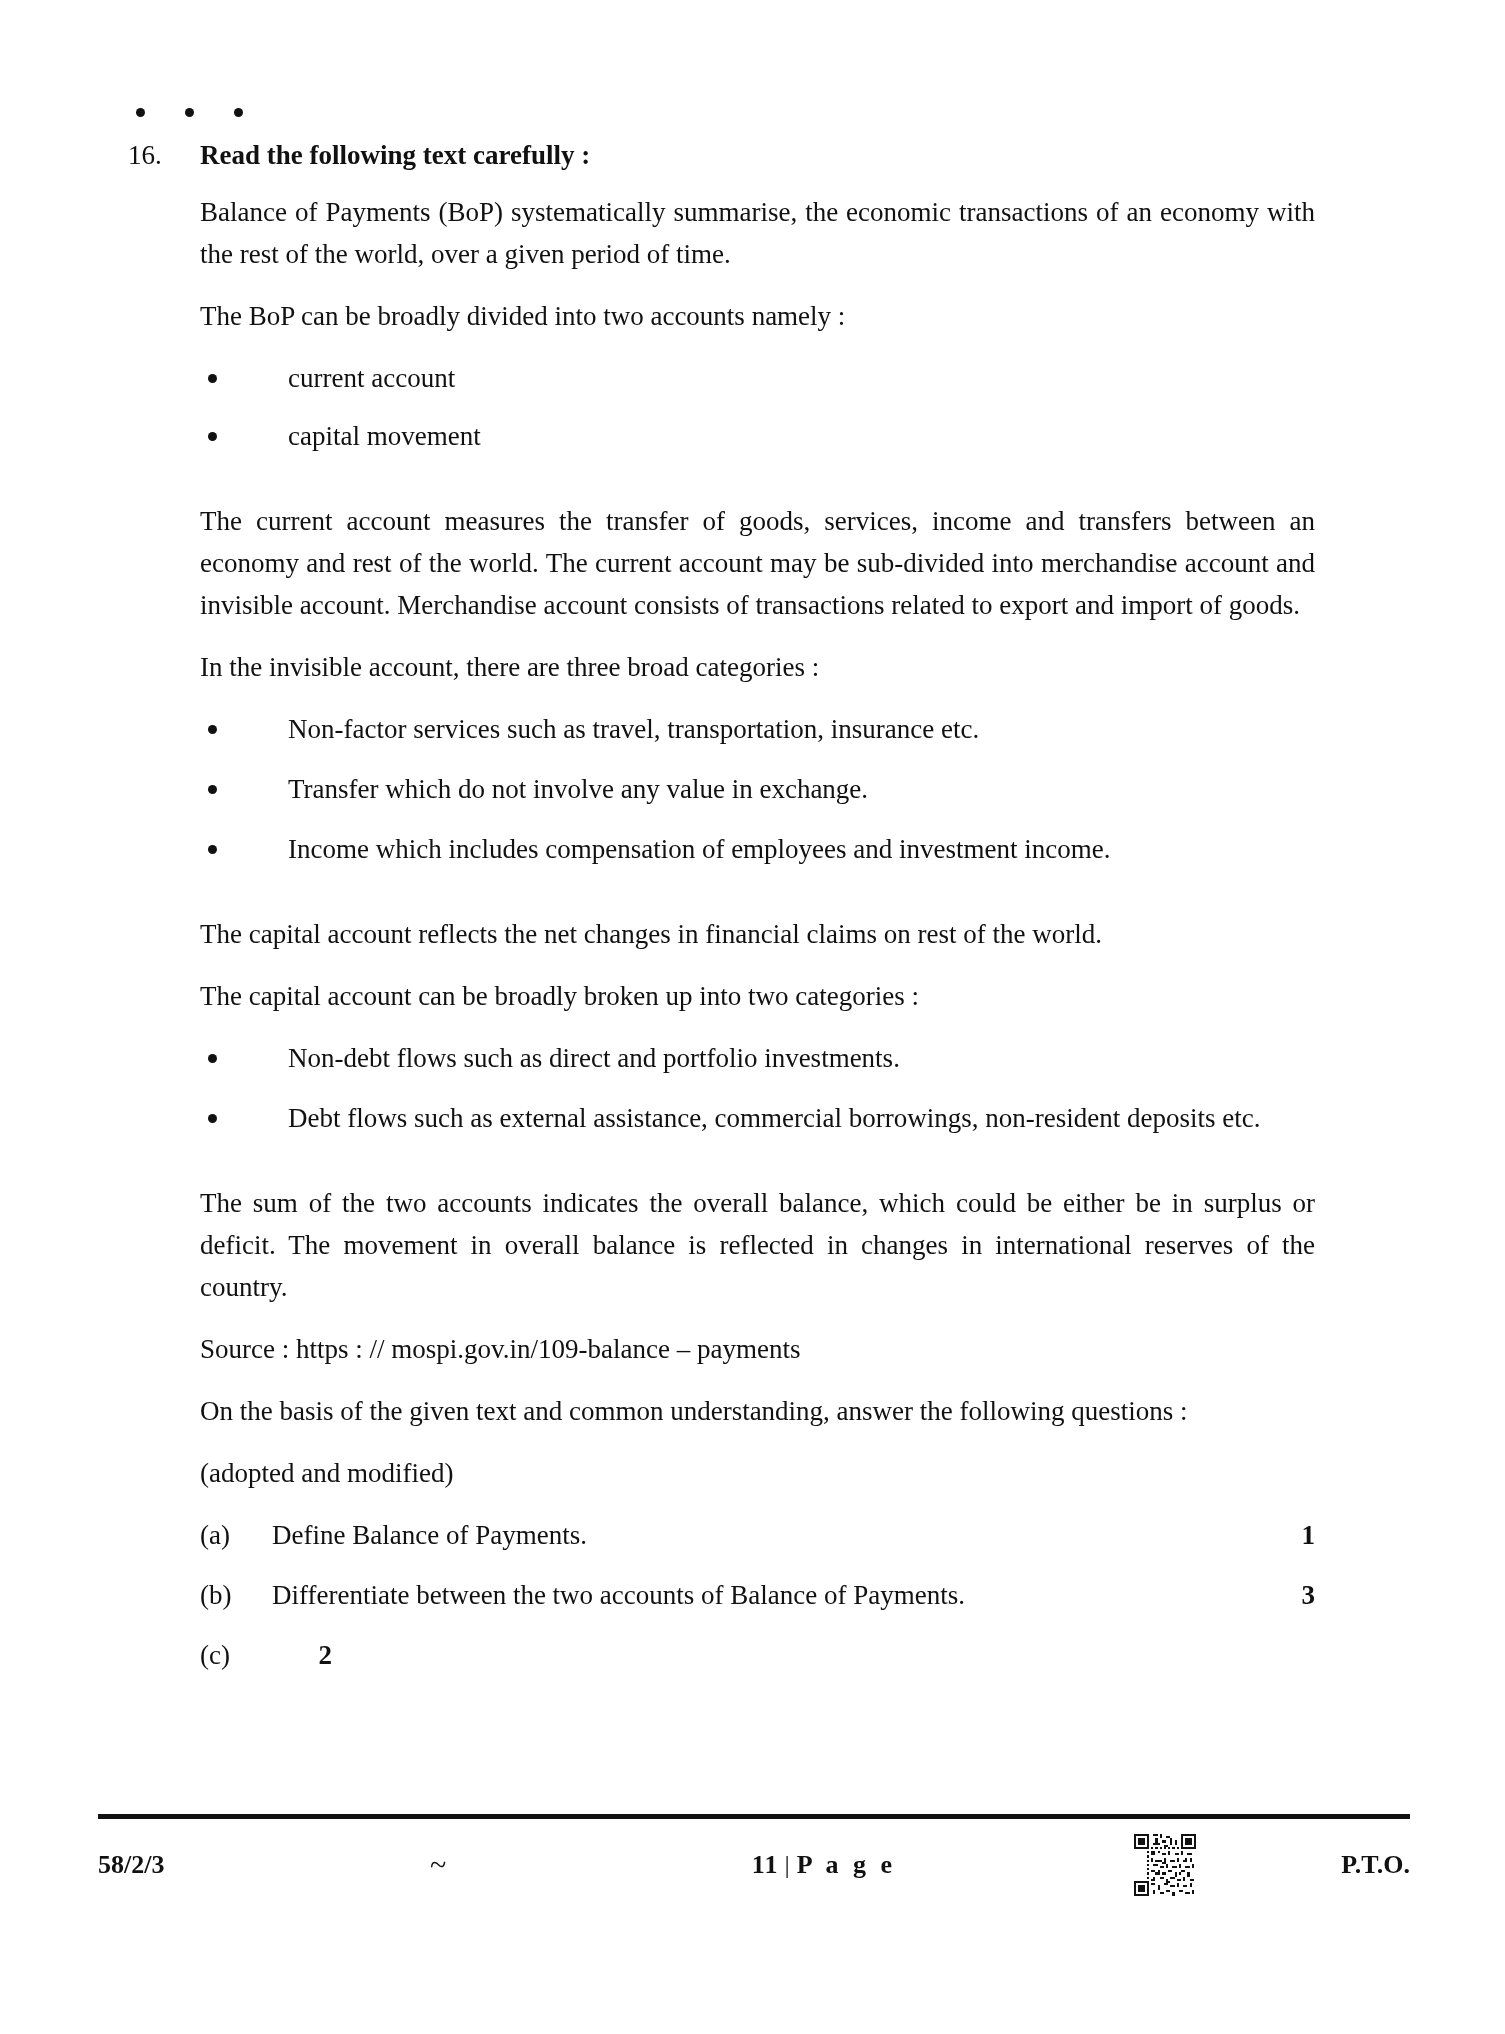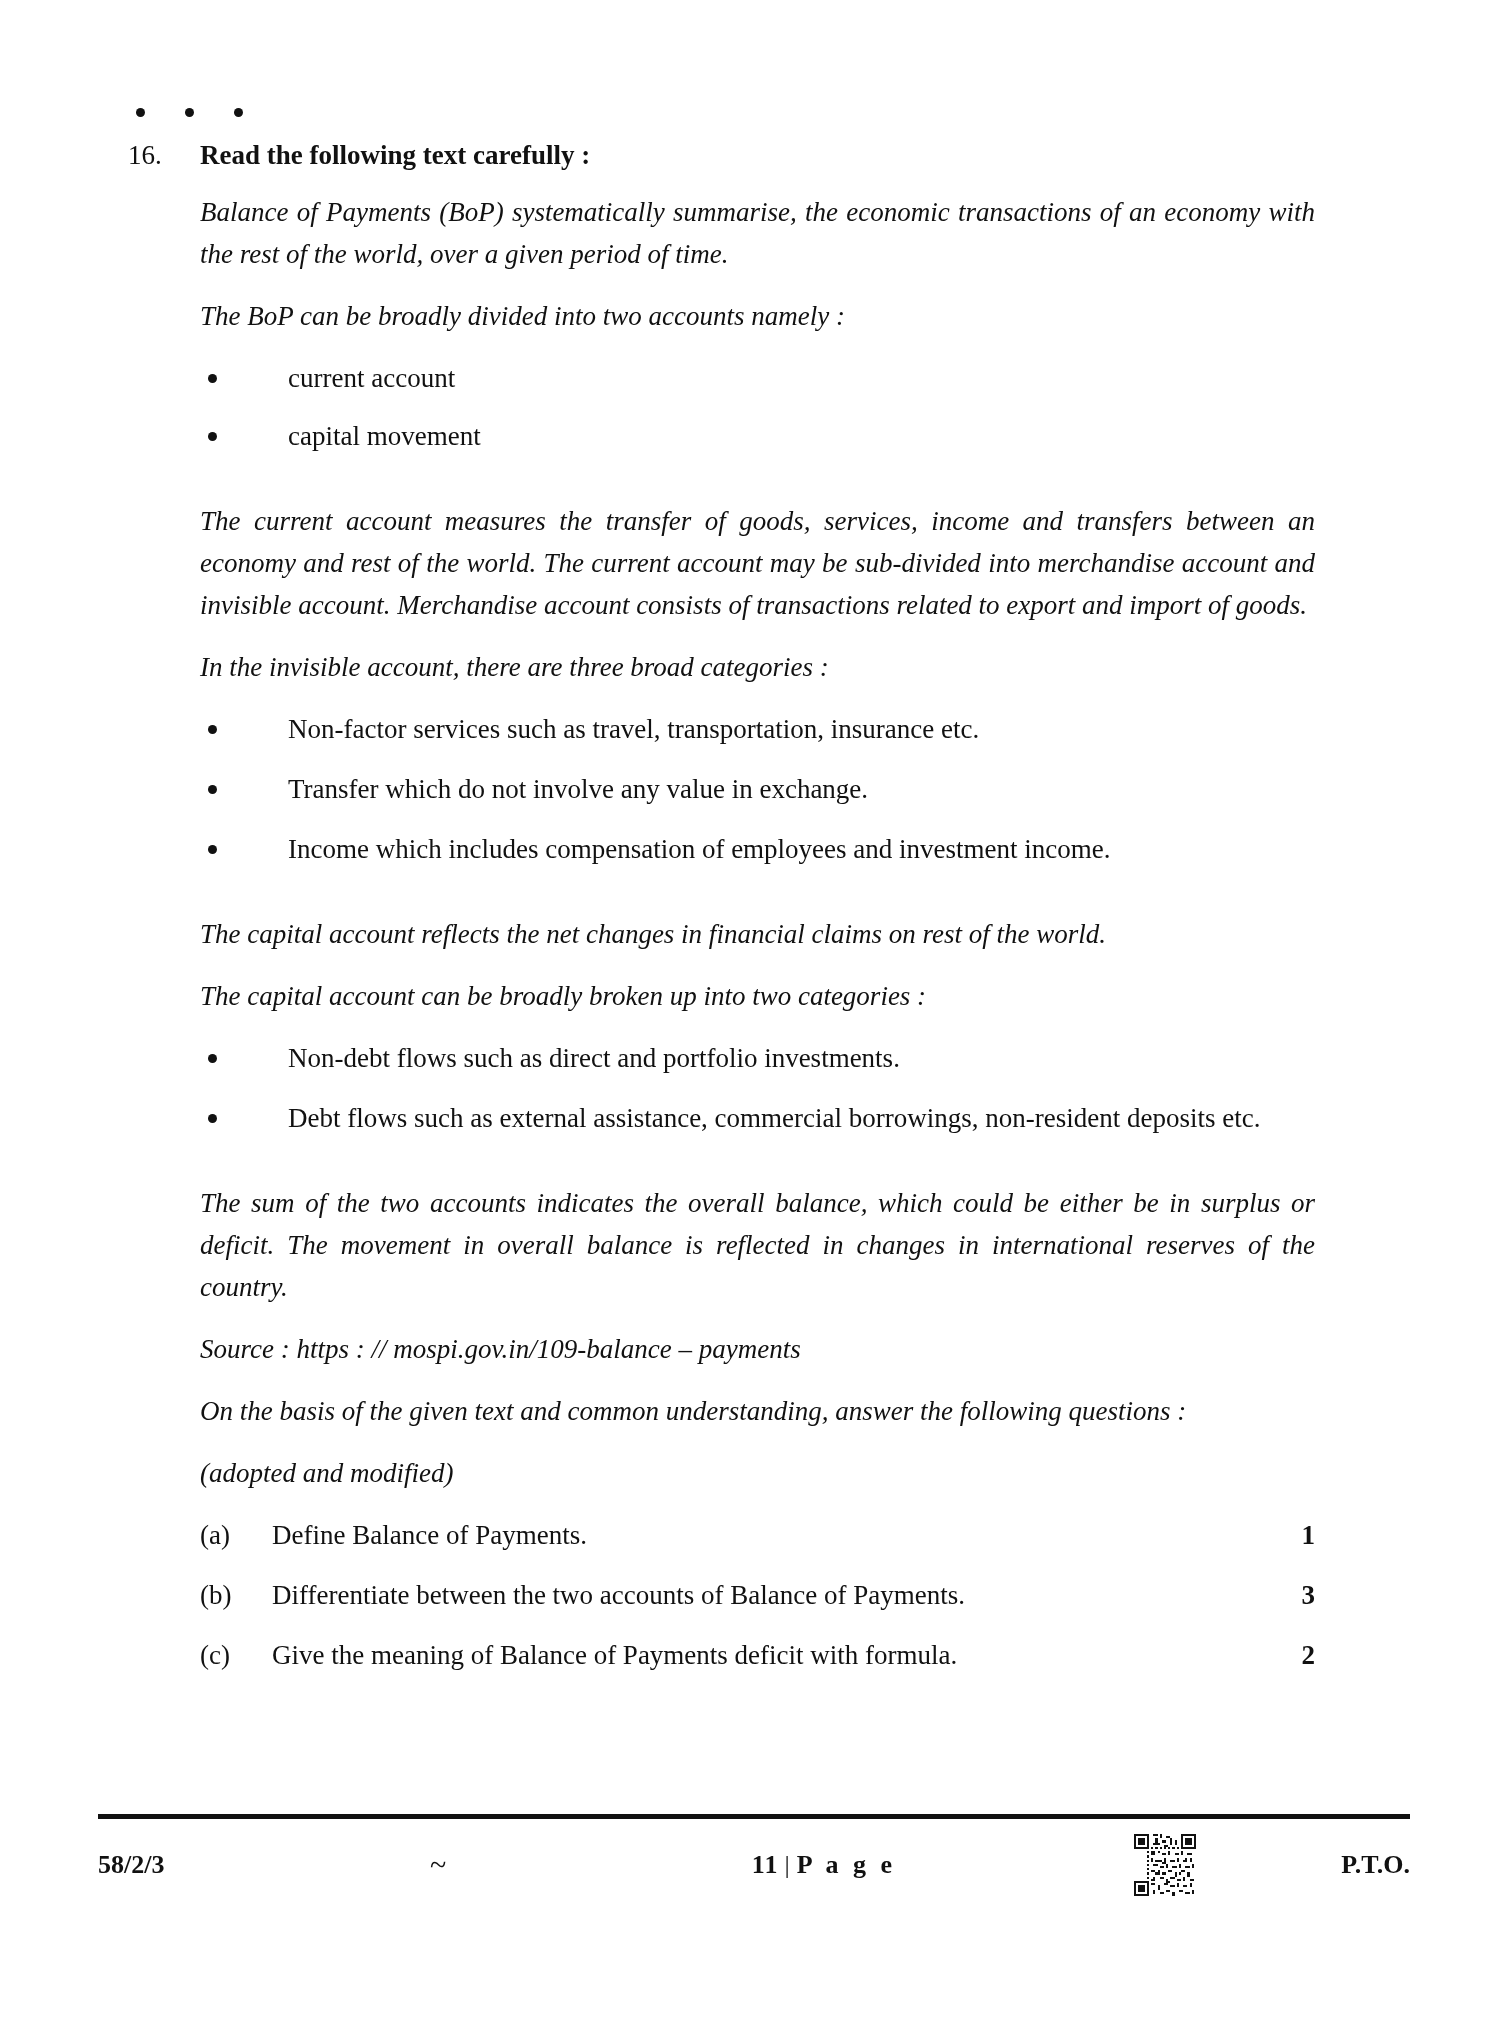--- a/index.html
+++ b/index.html
@@ -70,21 +70,20 @@
     margin-left: 72px;
     width: 1115px;
   }
 
   p.para {
     margin: 15px 0 20px 0;
     font-size: 27px;
     line-height: 42px;
     text-align: justify;
     text-justify: inter-word;
-    font-style: italic;
   }
   p.para.nojust {
     text-align: left;
   }
 
   ul.bullets {
     list-style: none;
     margin: 0 0 20px 0;
     padding: 0;
   }
@@ -276,21 +275,20 @@
       </div>
 
       <div class="subq">
         <div class="subq-letter">(b)</div>
         <div class="subq-text">Differentiate between the two accounts of Balance of Payments.</div>
         <div class="subq-marks">3</div>
       </div>
 
       <div class="subq">
         <div class="subq-letter">(c)</div>
-        <div class="subq-text">Give the meaning of Balance of Payments deficit with formula.</div>
         <div class="subq-marks">2</div>
       </div>
 
     </div>
   </div>
 
   <div class="footer-rule"></div>
 
   <div class="footer">
     <div class="f-code">58/2/3</div>

